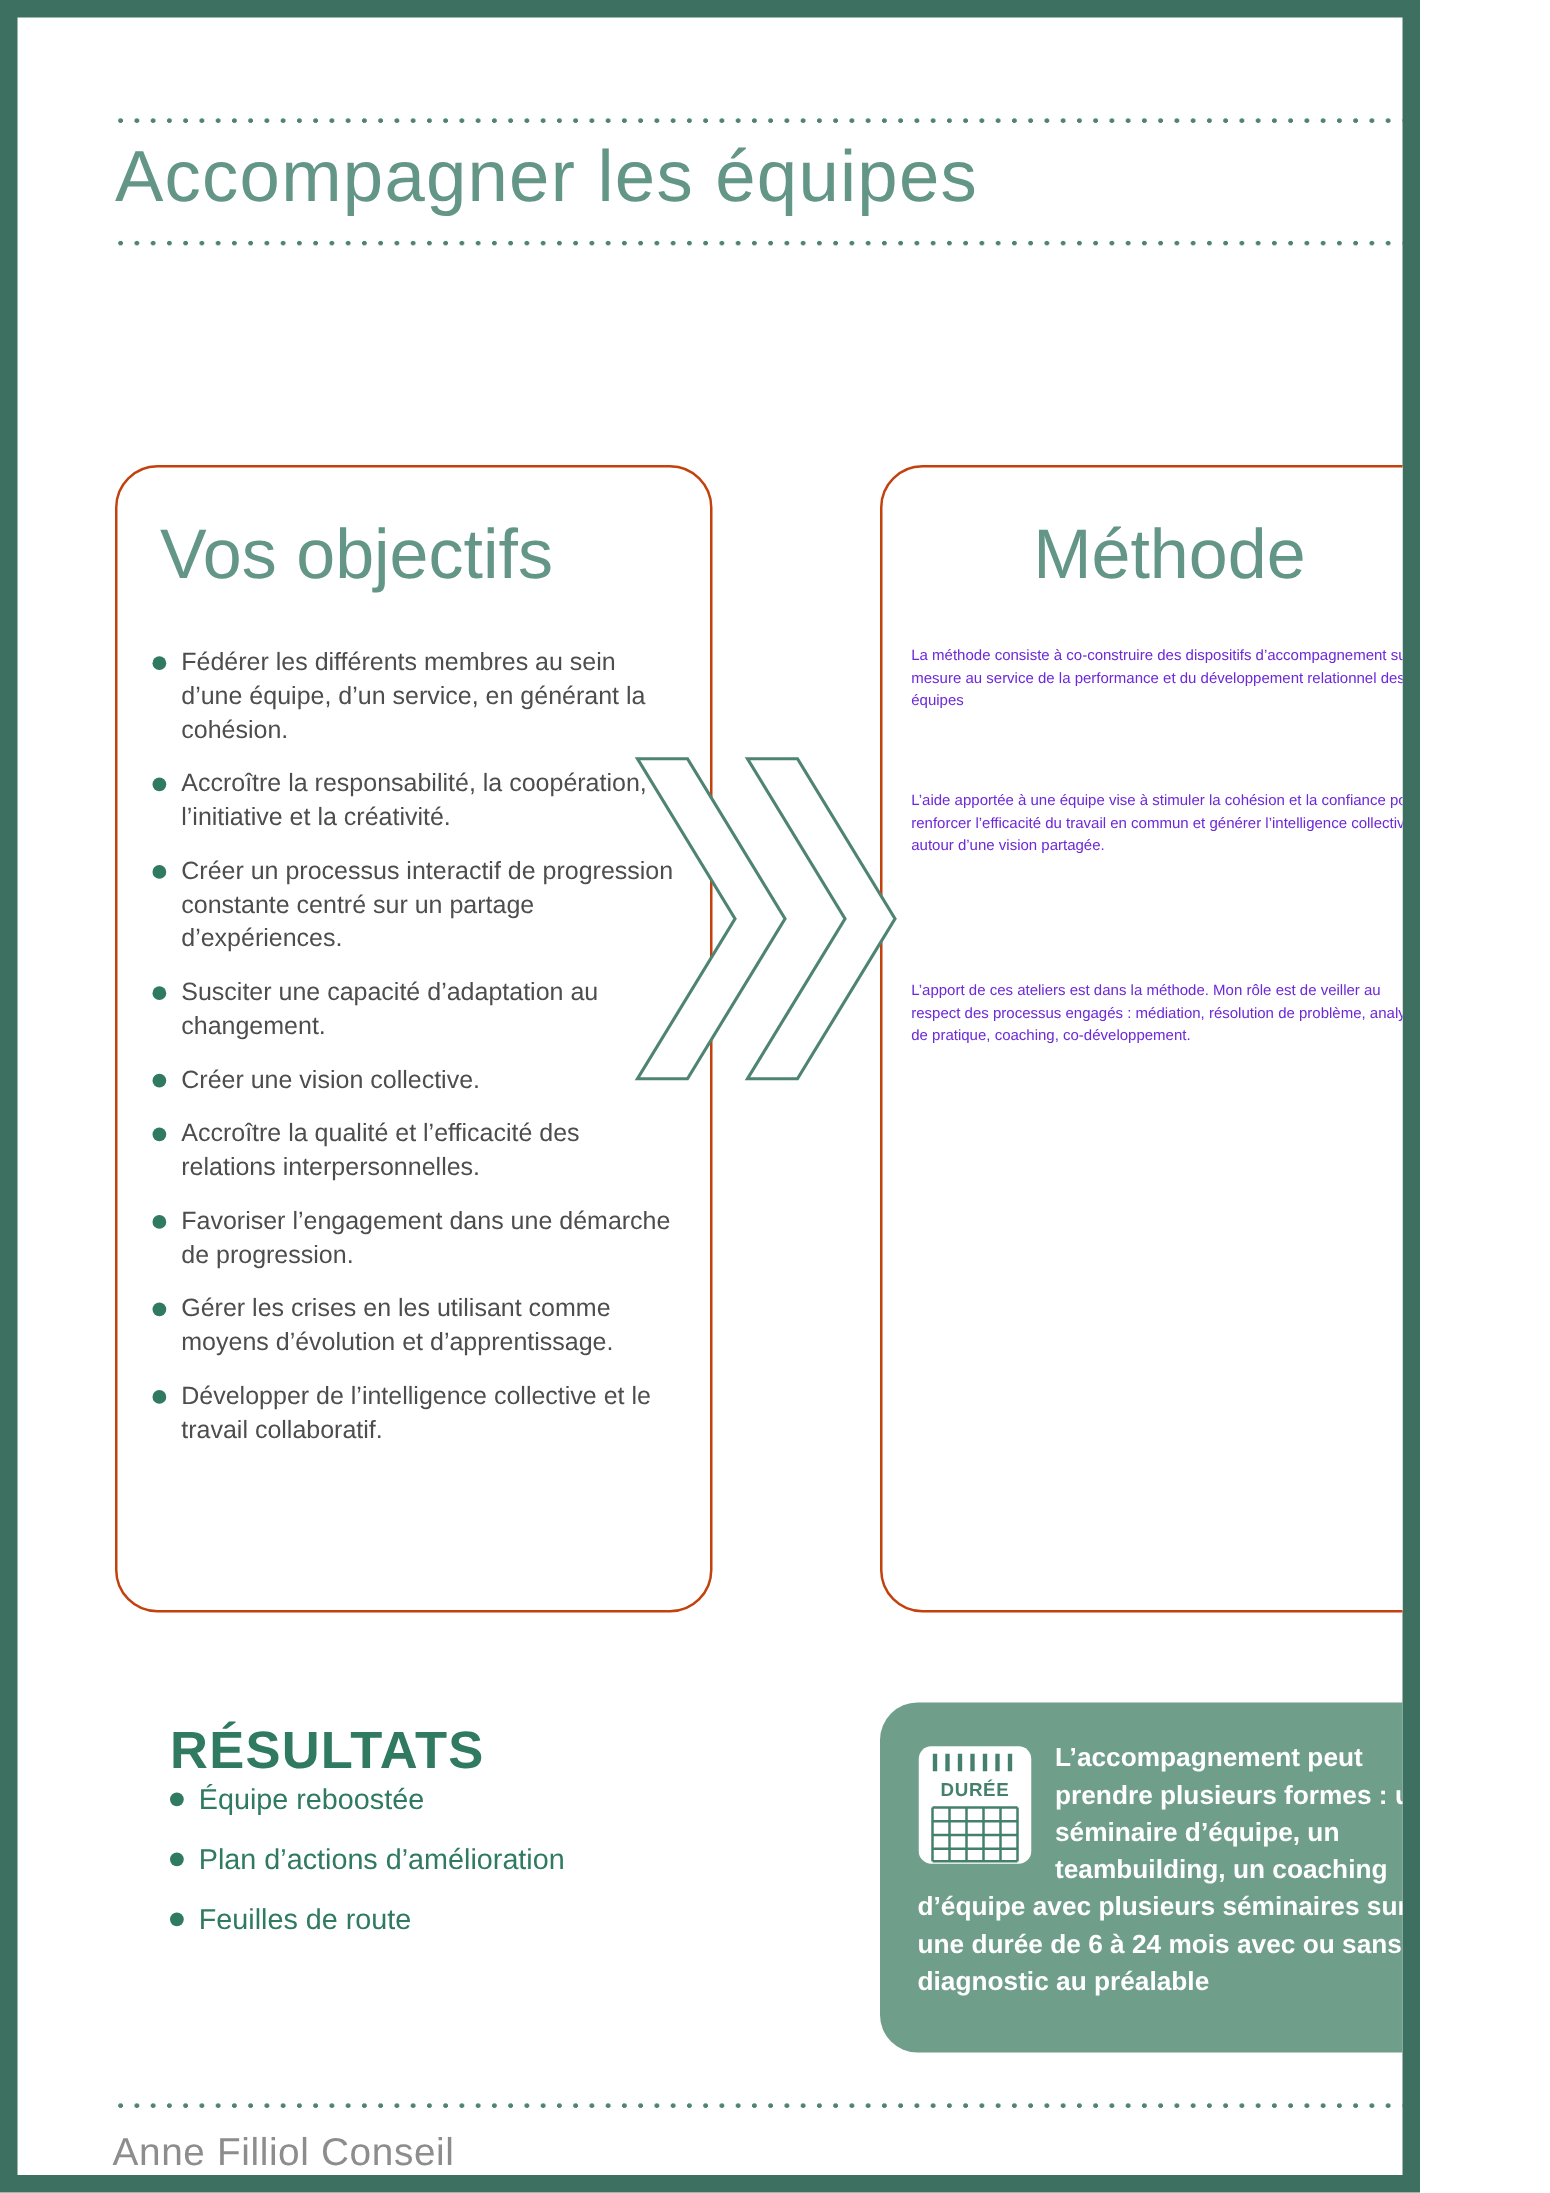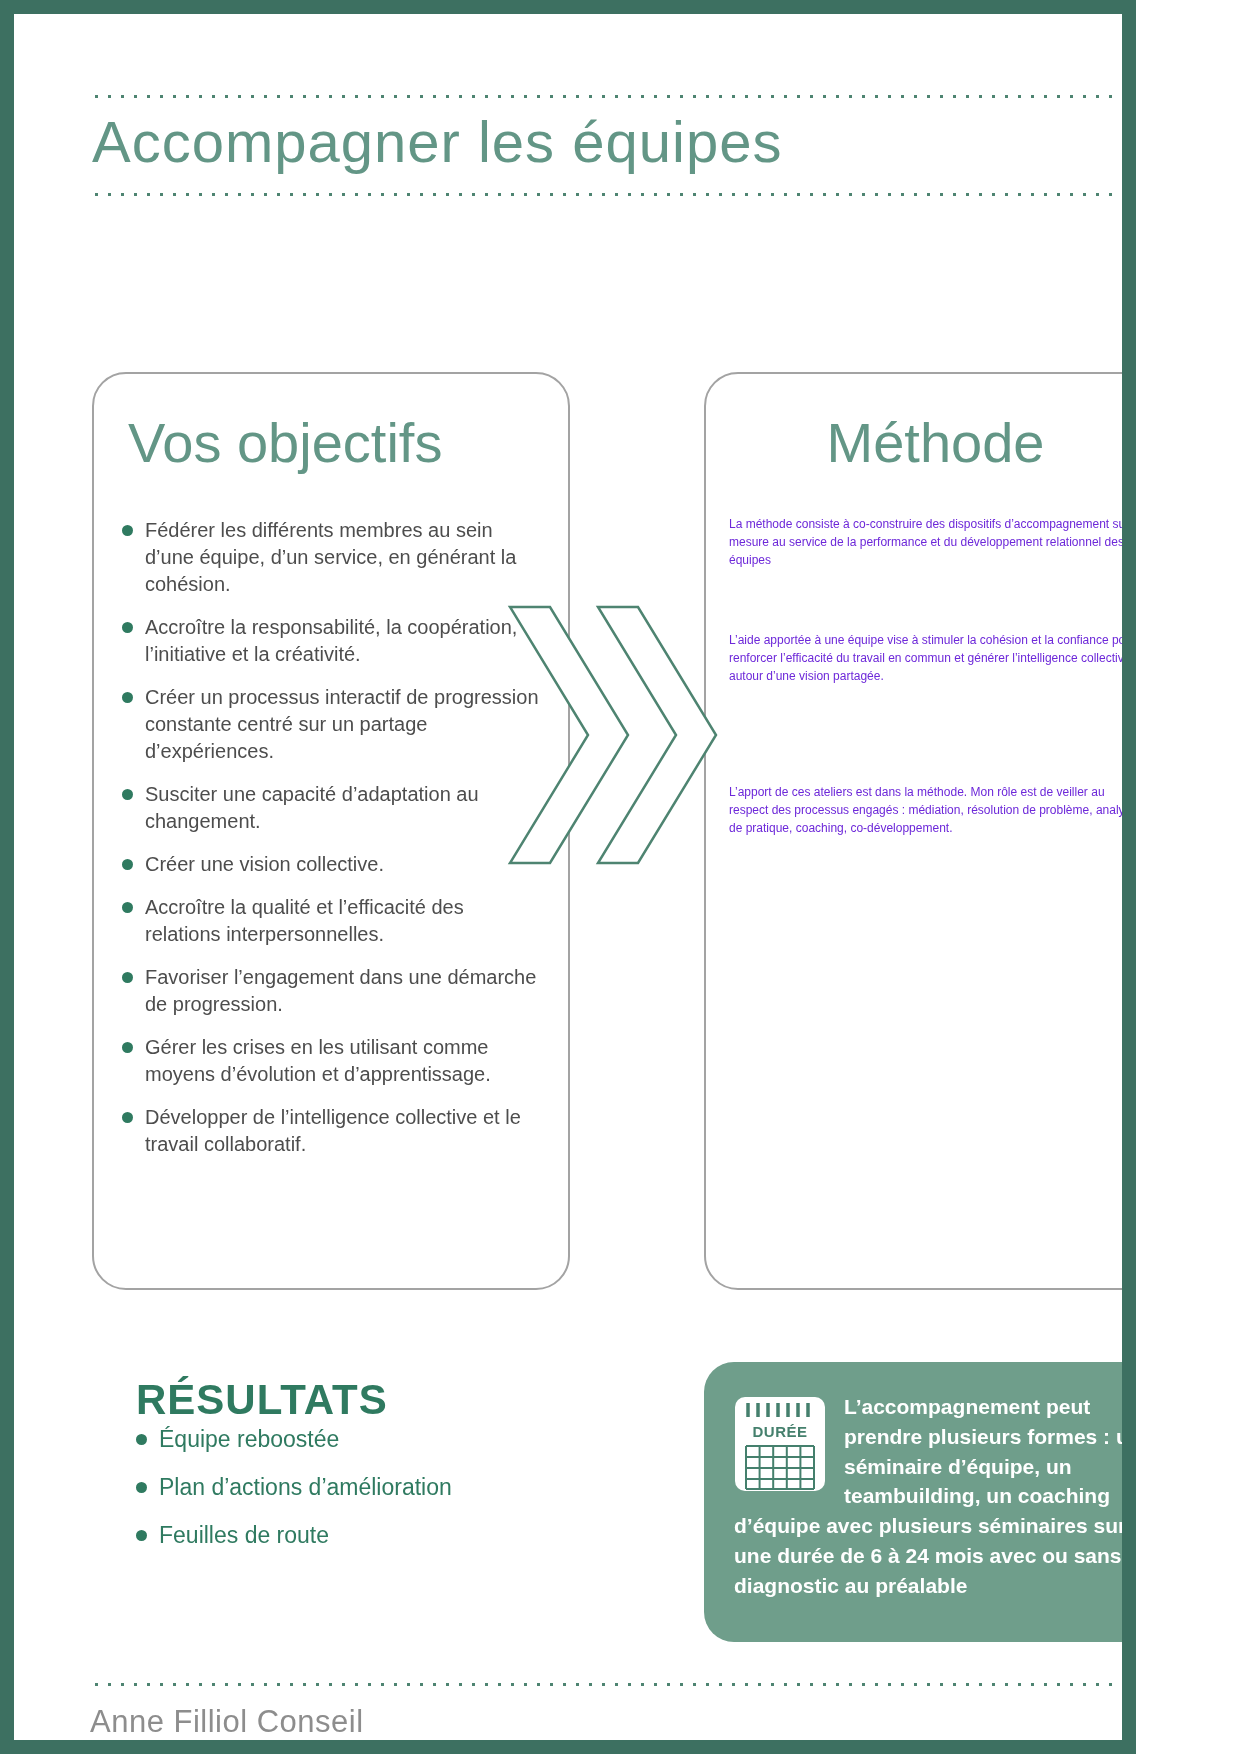--- a/index.html
+++ b/index.html
@@ -26,21 +26,21 @@
   }
 
   .audience {
     position:absolute; top:218px; left:76px; width:985px;
     font-size:25px; font-weight:bold; color:#2f7a60; line-height:1.55;
   }
   .chev-small { vertical-align:-3px; margin-right:10px; }
 
   .box {
     position:absolute; top:358px; width:478px; height:918px;
-    border:2px solid #a3a3a3; border-radius:34px; background:#ffffff;
+    border:2px solid #c2410c; border-radius:34px; background:#ffffff;
   }
   .objectives-box { left:78px; padding:28px 24px 0 28px; }
   .method-box { left:690px; padding:28px 38px 0 23px; }
   .box h2 { font-size:56px; font-weight:400; color:#639686; }
   .objectives-box h2 { margin:8px 0 42px 6px; }
   .method-box h2 { text-align:center; margin:8px 0 40px 0; }
 
   .bullet-list { list-style:none; }
   .bullet-item {
     display:flex; gap:12px; margin-bottom:16px;

